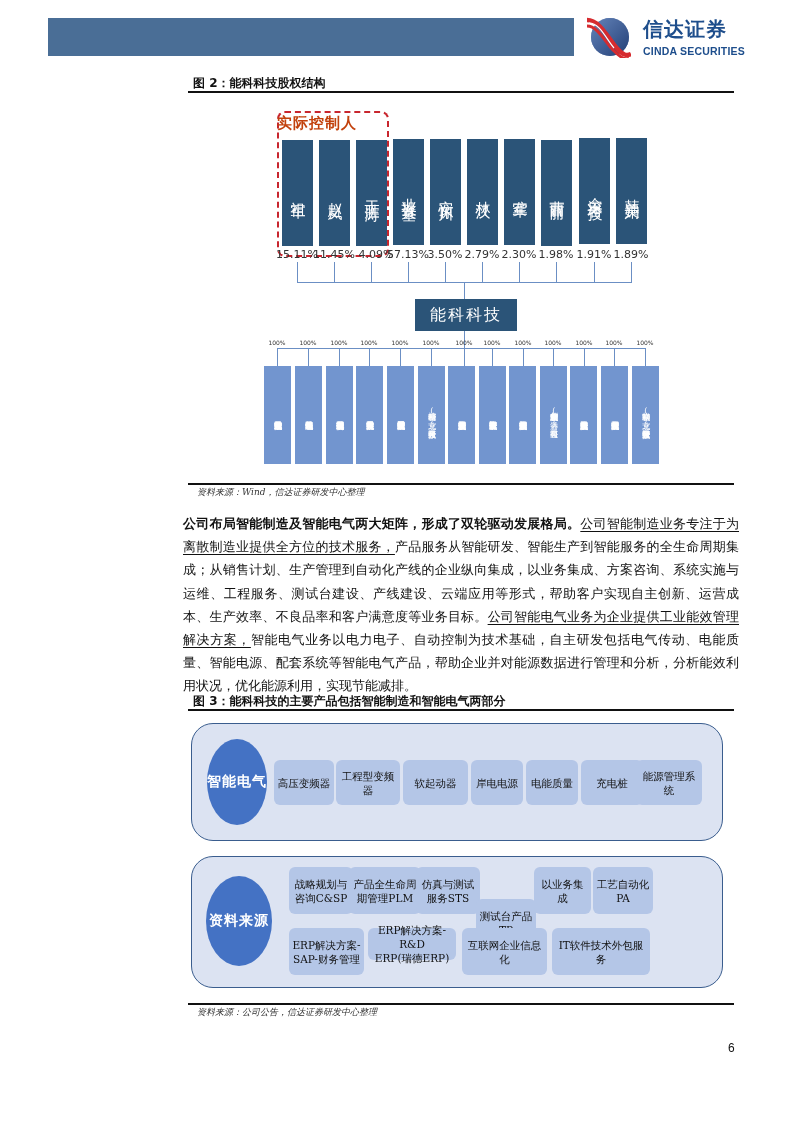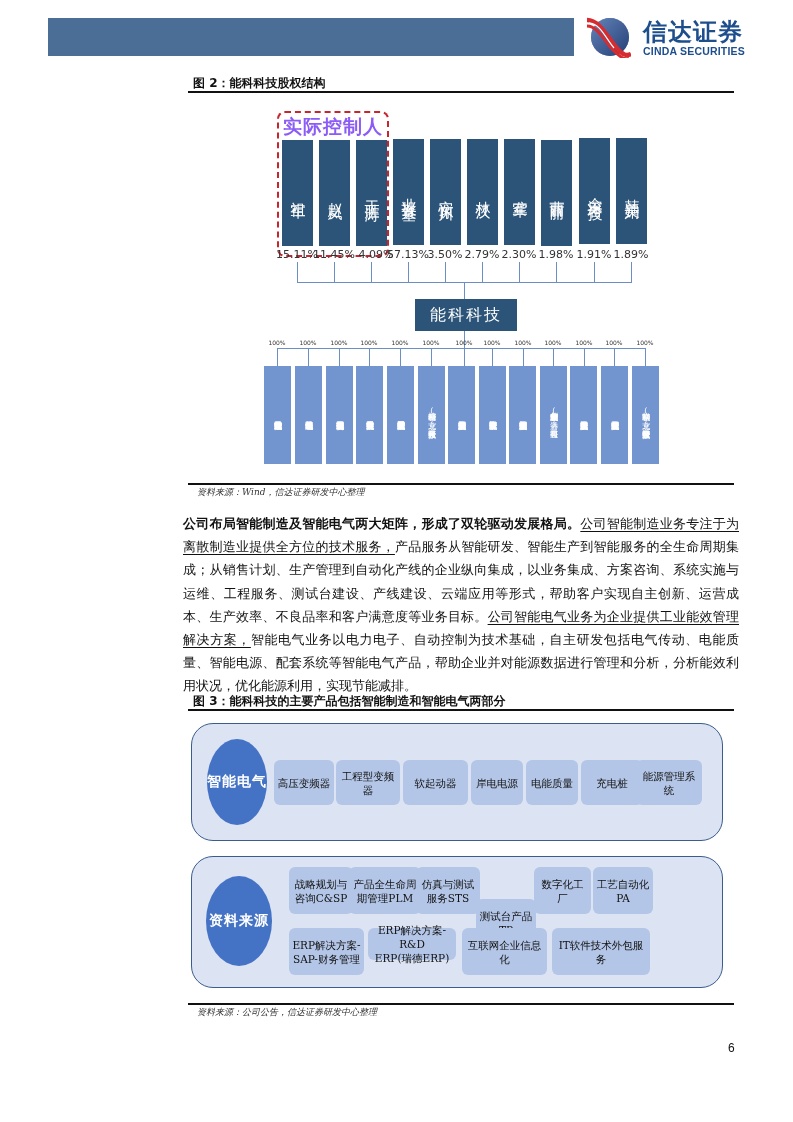--- a/index.html
+++ b/index.html
@@ -3,31 +3,31 @@
 <meta charset="utf-8">
 <style>
   * { box-sizing: border-box; margin: 0; padding: 0; }
   html, body { width: 793px; height: 1122px; background: #ffffff; overflow: hidden; }
   body { position: relative; font-family: "DejaVu Serif", "Liberation Serif", serif; color: #111; }
 
   
   .header-bar { position: absolute; left: 48px; top: 18px; width: 526px; height: 38px; background: #4a6e96; }
   .logo { position: absolute; left: 585px; top: 14px; width: 190px; height: 46px; }
   .logo-mark { position: absolute; left: 0; top: 2px; width: 46px; height: 42px; }
-  .logo-cn { position: absolute; left: 58px; top: 2px; font-family: "DejaVu Sans", sans-serif; font-weight: bold; font-size: 24px; color: #1e4e8c; letter-spacing: 1px; text-align: center; }
+  .logo-cn { position: absolute; left: 58px; top: 2px; font-family: "DejaVu Sans", sans-serif; font-weight: bold; font-size: 20px; color: #1e4e8c; letter-spacing: 1px; text-align: center; }
   .logo-en { position: absolute; left: 58px; top: 31px; font-family: "Liberation Sans", sans-serif; font-weight: bold; font-size: 10.5px; color: #1e4e8c; letter-spacing: 0.2px; }
 
   
   .fig-caption { position: absolute; left: 193px; font-family: "DejaVu Sans", sans-serif; font-weight: bold; font-size: 12px; color: #111; }
   .rule { position: absolute; height: 1.5px; background: #111; }
   .source { position: absolute; left: 197px; font-family: "DejaVu Serif", serif; font-style: italic; font-size: 9px; color: #333; }
 
   
   .ctl-frame { position: absolute; left: 277px; top: 111px; width: 112px; height: 146px; border: 2px dashed #c8262e; border-radius: 8px; }
-  .ctl-label { position: absolute; left: 277px; top: 114px; width: 112px; text-align: center; font-size: 19px; font-weight: bold; color: #8b5cf6; letter-spacing: 1px; }
+  .ctl-label { position: absolute; left: 277px; top: 114px; width: 112px; font-size: 15px; font-weight: bold; color: #c2410c; letter-spacing: 1px; }
   .holder { position: absolute; top: 140px; width: 31px; height: 106px; background: #2b5478; color: #fff; display: flex; align-items: center; justify-content: center; }
   .holder span { writing-mode: vertical-rl; text-orientation: upright; font-size: 15px; letter-spacing: 3px; line-height: 1; }
   .pct { position: absolute; top: 248px; width: 44px; text-align: center; font-family: "DejaVu Sans", sans-serif; font-size: 11px; color: #333; }
   .vline { position: absolute; width: 1px; background: #6b8fc4; }
   .hline { position: absolute; height: 1px; background: #6b8fc4; }
   .parent-box { position: absolute; left: 415px; top: 299px; width: 102px; height: 32px; background: #2b5478; color: #fff; font-size: 16px; display: flex; align-items: center; justify-content: center; letter-spacing: 2px; }
   .sub-pct { position: absolute; top: 339px; width: 30px; text-align: center; font-family: "DejaVu Sans", sans-serif; font-size: 6px; color: #333; }
   .sub { position: absolute; top: 366px; width: 27px; height: 98px; background: #7295cf; color: #fff; display: flex; align-items: center; justify-content: center; }
   .sub span { writing-mode: vertical-rl; text-orientation: upright; font-size: 8px; line-height: 9.5px; letter-spacing: 0; }
 
@@ -223,21 +223,21 @@
 <div class="panel" style="top:856px; height:132px;"></div>
 <div class="ellipse" style="left:206px; top:876px; width:66px; height:90px;">资料来源</div>
 <div class="chip" style="left:289px; top:867px; width:64px; height:47px; white-space:pre-line;">战略规划与
 咨询C&amp;SP</div>
 <div class="chip" style="left:349px; top:867px; width:72px; height:47px; white-space:pre-line;">产品全生命周
 期管理PLM</div>
 <div class="chip" style="left:416px; top:867px; width:64px; height:47px; white-space:pre-line;">仿真与测试
 服务STS</div>
 <div class="chip" style="left:476px; top:867px; width:60px; height:47px; white-space:pre-line;margin-top:32px;">测试台产品
 TP</div>
-<div class="chip" style="left:534px; top:867px; width:57px; height:47px; white-space:pre-line;">数字化工厂</div>
+<div class="chip" style="left:534px; top:867px; width:57px; height:47px; white-space:pre-line;">以业务集成</div>
 <div class="chip" style="left:593px; top:867px; width:60px; height:47px; white-space:pre-line;">工艺自动化
 PA</div>
 <div class="chip" style="left:289px; top:928px; width:75px; height:47px; white-space:pre-line;">ERP解决方案-
 SAP-财务管理</div>
 <div class="chip" style="left:368px; top:928px; width:88px; height:32px; white-space:pre-line;">ERP解决方案-R&amp;D
 ERP(瑞德ERP)</div>
 <div class="chip" style="left:462px; top:928px; width:85px; height:47px;">互联网企业信息化</div>
 <div class="chip" style="left:552px; top:928px; width:98px; height:47px;">IT软件技术外包服务</div>
 
 <div class="rule" style="left:188px; top:1003px; width:546px;"></div>

